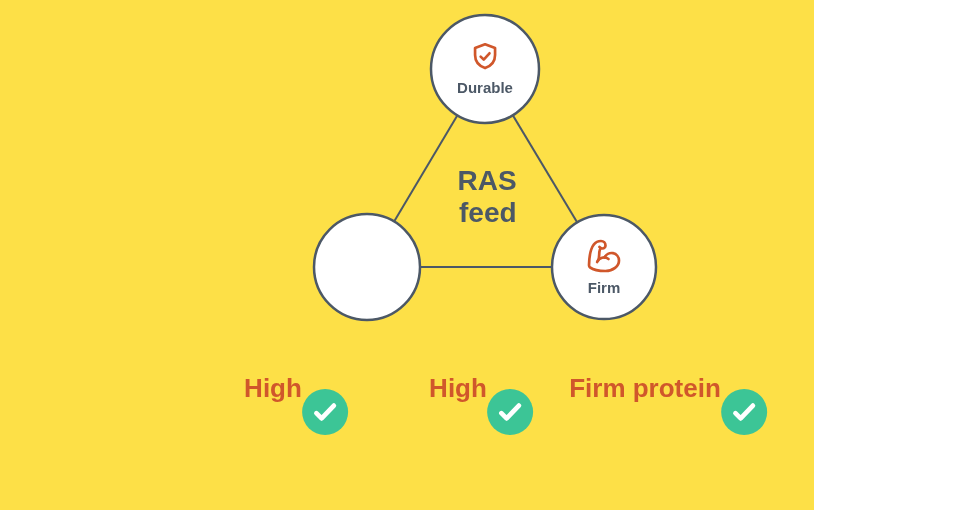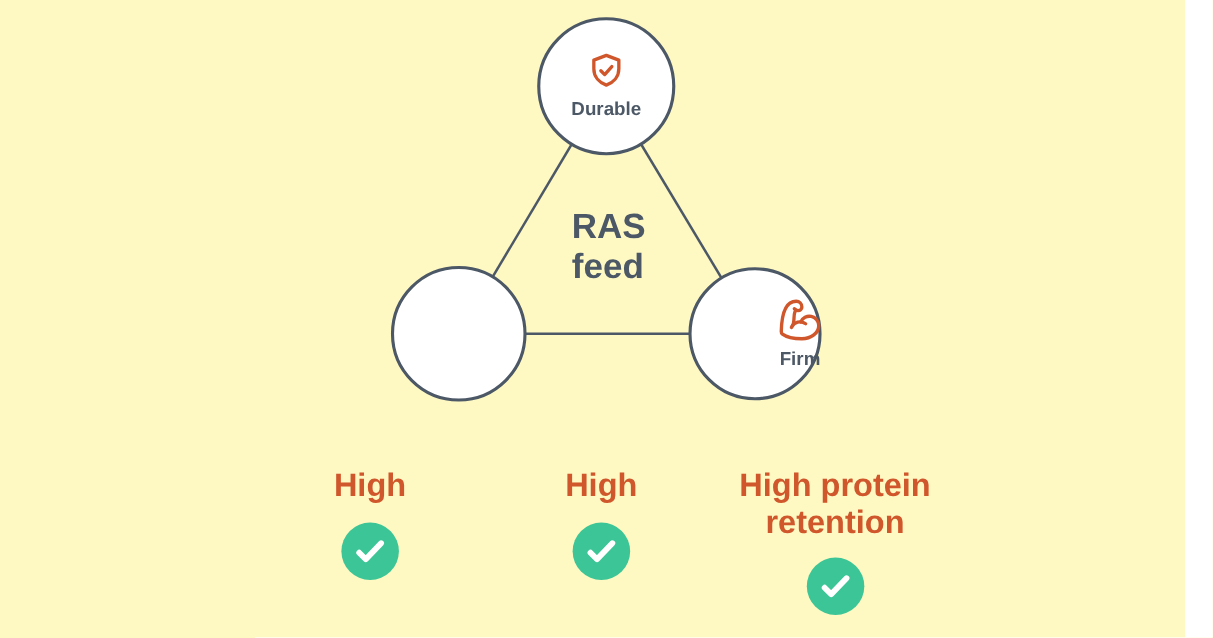--- a/index.html
+++ b/index.html
@@ -2,23 +2,23 @@
 <html><head>
 <meta charset="utf-8">
 <style>
   html, body {
     margin: 0;
     padding: 0;
     background: #ffffff;
   }
   .stage {
     position: relative;
-    width: 948px;
+    width: 814px;
     height: 510px;
-    background: #fef9c3;
+    background: #fde047;
     font-family: "Liberation Sans", sans-serif;
     overflow: hidden;
   }
   .tri {
     position: absolute;
     left: 0;
     top: 0;
   }
   .tri line {
     stroke: #4c5866;
@@ -47,32 +47,32 @@
   .icon {
     display: flex;
     align-items: center;
     justify-content: center;
   }
   .center-label {
     position: absolute;
     left: 487px;
     top: 165px;
     transform: translateX(-50%);
-    text-align: left;
+    text-align: right;
     color: #4c5866;
     font-size: 28px;
     font-weight: bold;
     line-height: 1.15;
   }
   .benefit {
     position: absolute;
     transform: translateX(-50%);
     display: flex;
-    flex-direction: column;
-    align-items: center;
+    flex-direction: row;
+    align-items: flex-start;
   }
   .benefit-text {
     color: #d0572b;
     font-size: 26px;
     font-weight: bold;
     line-height: 1.1;
     text-align: center;
     white-space: nowrap;
   }
   .check-badge {
@@ -107,21 +107,21 @@
     <span class="icon">
       <svg width="32" height="34" viewBox="0 0 24 24" fill="none" stroke="#d0572b" stroke-width="2" stroke-linecap="round" stroke-linejoin="round">
         <path d="M12 2.5l7.5 2.8v5.2c0 4.8-3.2 8.3-7.5 9.8-4.3-1.5-7.5-5-7.5-9.8V5.3z"></path>
         <path d="M8.7 11.7l2.3 2.3 4.3-4.8"></path>
       </svg>
     </span>
     <span class="node-label">Durable</span>
   </div>
 
 
-  <div class="node-content" style="left:604px; top:267px;margin-left:36px;">
+  <div class="node-content" style="left:604px; top:267px;">
     <span class="icon">
       <svg width="36" height="36" viewBox="0 0 24 24" fill="none" stroke="#d0572b" stroke-width="1.8" stroke-linecap="round" stroke-linejoin="round">
         <path d="M12.409 13.017A5 5 0 0 1 22 15c0 3.866-4 7-9 7-4.077 0-8.153-.82-10.371-2.462-.426-.316-.631-.832-.62-1.362C2.118 12.723 2.627 2 10 2a3 3 0 0 1 3 3 2 2 0 0 1-2 2c-1.105 0-1.64-.444-2-1"></path>
         <path d="M15 14a5 5 0 0 0-7.584 2"></path>
         <path d="M9.964 6.825C8.019 7.977 9.5 13 8 15"></path>
       </svg>
     </span>
     <span class="node-label">Firm</span>
   </div>
 
@@ -147,22 +147,21 @@
     </div>
     <div class="check-badge">
       <svg width="28" height="28" viewBox="0 0 24 24" fill="none" stroke="#ffffff" stroke-width="4" stroke-linecap="round" stroke-linejoin="round">
         <path d="M4.5 13l4.5 4.5L19.5 6.5"></path>
       </svg>
     </div>
   </div>
 
   <div class="benefit b3">
     <div class="benefit-text">
-      <div>High protein</div>
-      <div>retention</div>
+      <div>Firm protein</div>
     </div>
     <div class="check-badge">
       <svg width="28" height="28" viewBox="0 0 24 24" fill="none" stroke="#ffffff" stroke-width="4" stroke-linecap="round" stroke-linejoin="round">
         <path d="M4.5 13l4.5 4.5L19.5 6.5"></path>
       </svg>
     </div>
   </div>
 
 </div>
 

